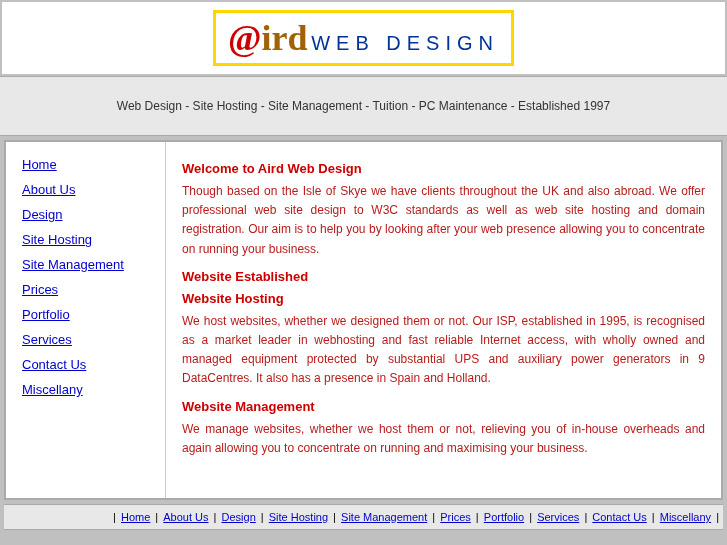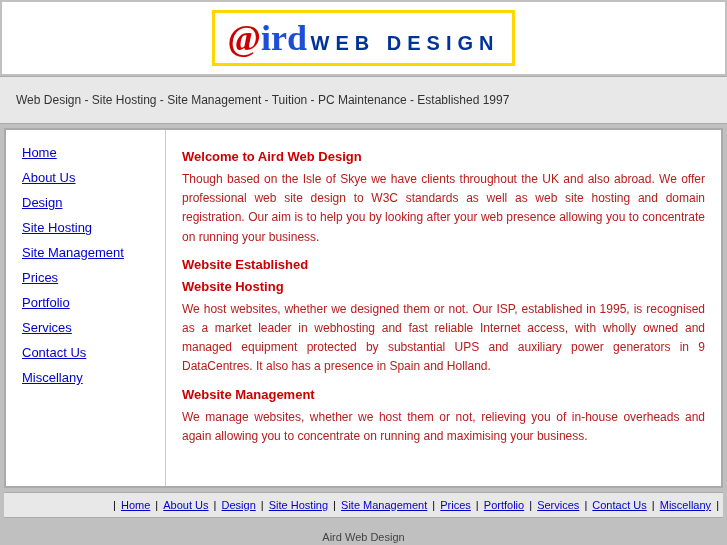--- a/index.html
+++ b/index.html
@@ -29,37 +29,38 @@
     }
     #logo-at {
       font-size: 36px;
       font-weight: bold;
       color: #cc0000;
       font-family: Georgia, serif;
     }
     #logo-ird {
       font-size: 36px;
       font-weight: bold;
-      color: #1d4ed8;
+      color: #a16207;
       font-family: Georgia, serif;
     }
     #logo-webdesign {
       font-size: 20px;
-      font-weight: bold;
+      font-weight: normal;
       letter-spacing: 6px;
       color: #003399;
       font-family: Arial, sans-serif;
       text-transform: uppercase;
     }
     
     #tagline-bar {
       background: #e8e8e8;
       border-top: 1px solid #aaa;
       border-bottom: 1px solid #aaa;
-      padding: 16px;
+      text-align: center;
+      padding: 22px;
       font-size: 12px;
       color: #333;
     }
     
     #main-area {
       display: flex;
       background: #fff;
       border: 2px solid #aaa;
       margin: 4px;
       min-height: 360px;

